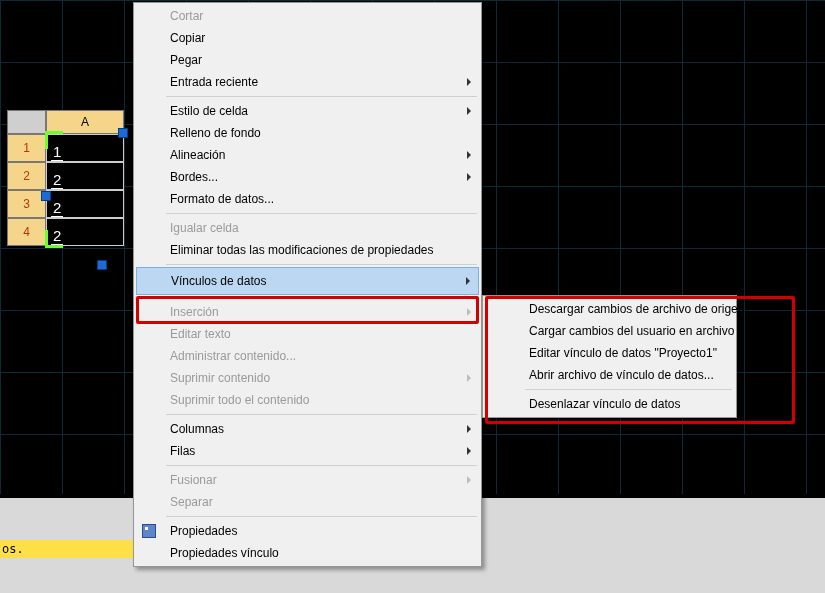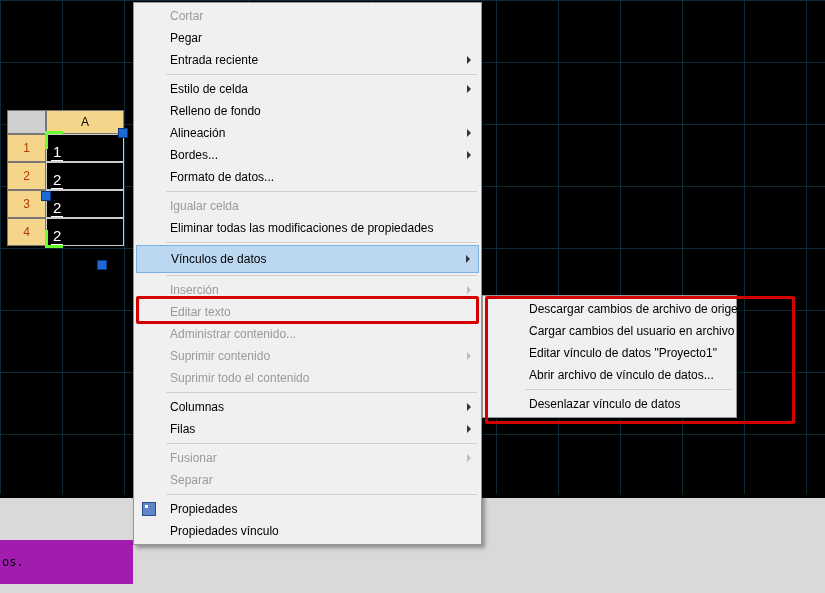--- a/index.html
+++ b/index.html
@@ -80,25 +80,25 @@
     left: 0; right: 0;
     top: 494px;
     height: 100px;
     background: #d9d9d9;
     border-top: 4px solid #000;
   }
   .cmd-line {
     position: absolute;
     top: 540px; left: 0;
     width: 133px;
-    padding: 15px 2px;
+    padding: 2px 2px;
     color: #000;
     font-family: monospace;
     font-size: 12px;
-    background: #a21caf;
+    background: #fde047;
   }
   
   .ctx-menu {
     position: absolute;
     background: #f0f0f0;
     border: 1px solid #969696;
     box-shadow: 3px 3px 4px rgba(0,0,0,.35);
     padding: 2px;
   }
   .ctx-menu .gutter {
@@ -201,20 +201,23 @@
 
 <div class="bottom-strip"></div>
 <div class="cmd-line">os.</div>
 
 <div id="menu1" class="ctx-menu">
   <div class="gutter"></div>
 <div class="menu-item disabled">
       <span>Cortar</span>
     </div>
     <div class="menu-item">
+      <span>Copiar</span>
+    </div>
+    <div class="menu-item">
       <span>Pegar</span>
     </div>
     <div class="menu-item">
       <span>Entrada reciente</span>
       <span class="submenu-arrow"></span>
     </div>
     <div class="sep"></div>
     <div class="menu-item">
       <span>Estilo de celda</span>
       <span class="submenu-arrow"></span>

